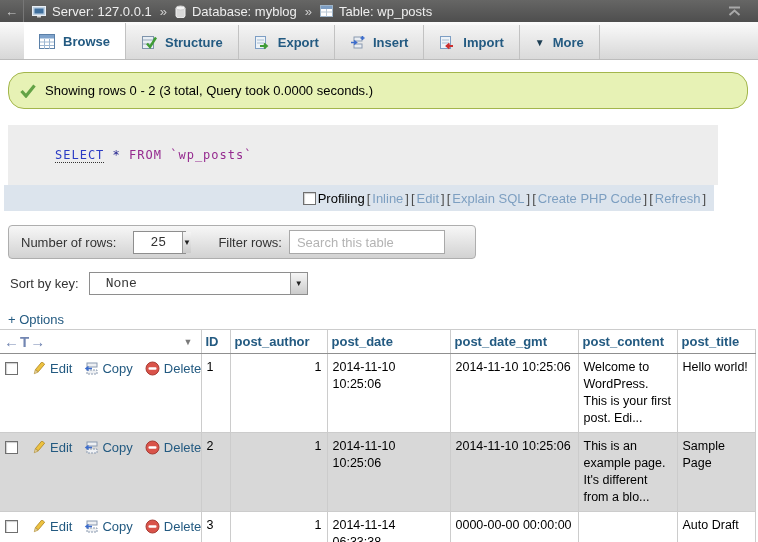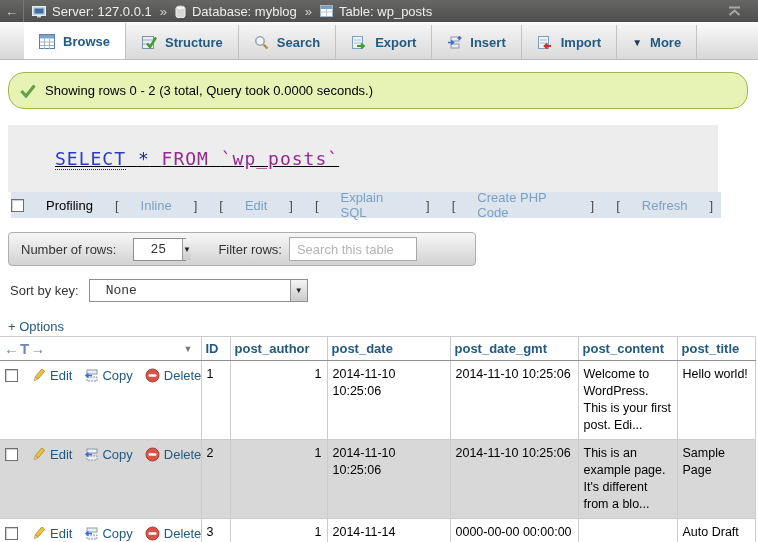--- a/index.html
+++ b/index.html
@@ -35,48 +35,48 @@
   .tab .caret { font-size:10px; color:#1d3e53; }
   
   .success {
     margin:12px 10px 0 8px; background:#e7f2b5; border:1px solid #a3b64c; border-radius:16px;
     padding:9px 11px; display:flex; align-items:center; gap:9px; height:37px;
   }
   
   .querybox {
     width:710px; margin:16px 0 0 8px; background:#ededed; padding:23px 0 23px 47px;
   }
-  .sql { font-family:"DejaVu Sans Mono", monospace; font-size:18px; letter-spacing:1px;text-decoration:underline; }
+  .sql { font-family:"DejaVu Sans Mono", monospace; font-size:12px; letter-spacing:1px; }
   .sql .kw-select { color:#2b3bc4; border-bottom:1px dotted #333; cursor:pointer; }
   .sql .op { color:#23238e; }
   .sql .kw { color:#952a8f; }
   .sql .tbl { color:#952a8f; }
   .queryfooter {
-    width:710px; margin-left:11px; background:#dce4ed; height:26px;
-    display:flex; align-items:center; justify-content:flex-end; gap:22px; padding-right:8px;
+    width:710px; margin-left:4px; background:#dce4ed; height:26px;
+    display:flex; align-items:center; justify-content:flex-end; gap:2px; padding-right:8px;
     color:#000;
   }
   .queryfooter .plink { color:#7d9fc1; cursor:pointer; }
   .queryfooter .br { color:#4c4c4c; }
   .cb {
     width:13px; height:13px; background:#fff; border:1px solid #6f6f6f; display:inline-block;
     box-shadow:inset 1px 1px 1px #ccc; cursor:pointer; flex:0 0 auto;
   }
   
   .fselect {
     display:inline-flex; align-items:stretch; background:#fff; border:1px solid #8e8e8e;
     height:23px; cursor:pointer;
   }
   .fselect .fval { display:flex; align-items:center; padding:0 16px; flex:1;font-family:Liberation Mono, monospace; }
   .fselect .fbtn {
     width:17px; display:flex; align-items:center; justify-content:center; font-size:8px;
     color:#222; background:linear-gradient(#f5f5f5,#cbcbcb); border-left:1px solid #9a9a9a;
   }
   .tinput {
-    width:128px; height:24px; border:1px solid #a9a9a9; padding:0 7px; font-size:13px;
+    width:156px; height:24px; border:1px solid #a9a9a9; padding:0 7px; font-size:13px;
     font-family:"Liberation Sans", sans-serif; color:#000;
   }
   .tinput::placeholder { color:#b3b3b3; }
   .rowsbar {
     margin:14px 0 0 8px; width:468px; height:34px; border:1px solid #aeaeae; border-radius:4px;
     background:linear-gradient(#f7f7f7,#d2d2d2); display:flex; align-items:center;
     padding:0 0 0 12px; color:#333;
   }
   .rowsbar .lbl1 { margin-right:17px; }
   .rowsbar .sel25 { width:53px; }
@@ -172,29 +172,20 @@
     <div class="tab">
       <span class="icon">
         <svg width="16" height="15">
             <rect x="1.5" y="1.5" width="11" height="12" fill="#e8eef4" stroke="#7d93ab"></rect>
             <line x1="2" y1="5" x2="12" y2="5" stroke="#99a9bb"></line>
             <line x1="2" y1="9" x2="12" y2="9" stroke="#99a9bb"></line>
             <path d="M6 8.5 L9 12 L15 2.5" stroke="#3f9c35" stroke-width="2.5" fill="none"></path>
           </svg>
       </span>
       <span>Structure</span>
-    </div>
-    <div class="tab">
-      <span class="icon">
-        <svg width="15" height="15">
-            <circle cx="6" cy="6" r="4.2" fill="#f4f6f8" stroke="#9aa7b3" stroke-width="1.6"></circle>
-            <line x1="9.5" y1="9.5" x2="13.5" y2="13.5" stroke="#c08a3e" stroke-width="2.4"></line>
-          </svg>
-      </span>
-      <span>Search</span>
     </div>
     <div class="tab">
       <span class="icon">
         <svg width="16" height="15">
             <rect x="1.5" y="1.5" width="10" height="12" fill="#eef3f8" stroke="#7d9ec4"></rect>
             <line x1="3" y1="5" x2="10" y2="5" stroke="#a9bed2"></line>
             <line x1="3" y1="8" x2="10" y2="8" stroke="#a9bed2"></line>
             <path d="M6 11 h6 M10 8.5 l3 2.5 l-3 2.5" stroke="#3f9c35" stroke-width="1.8" fill="none"></path>
           </svg>
       </span>

